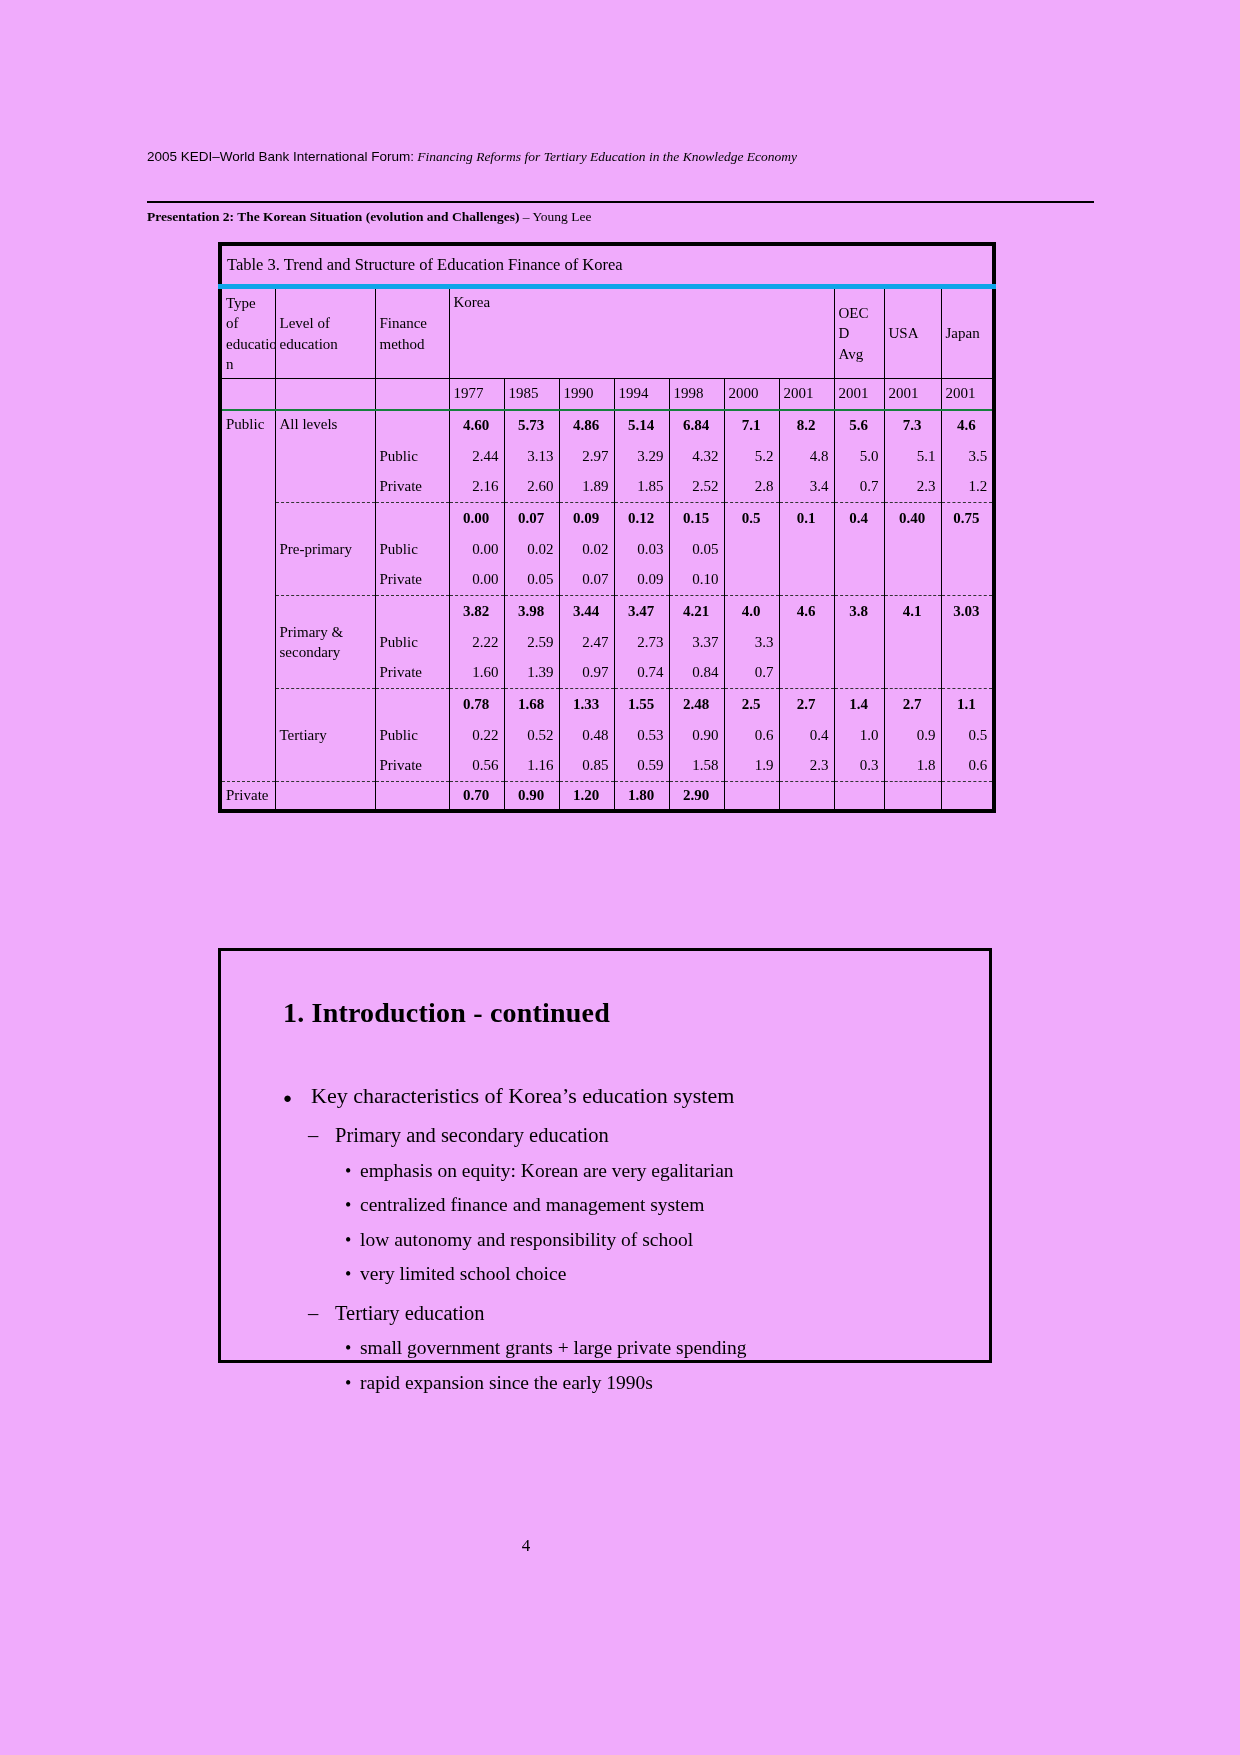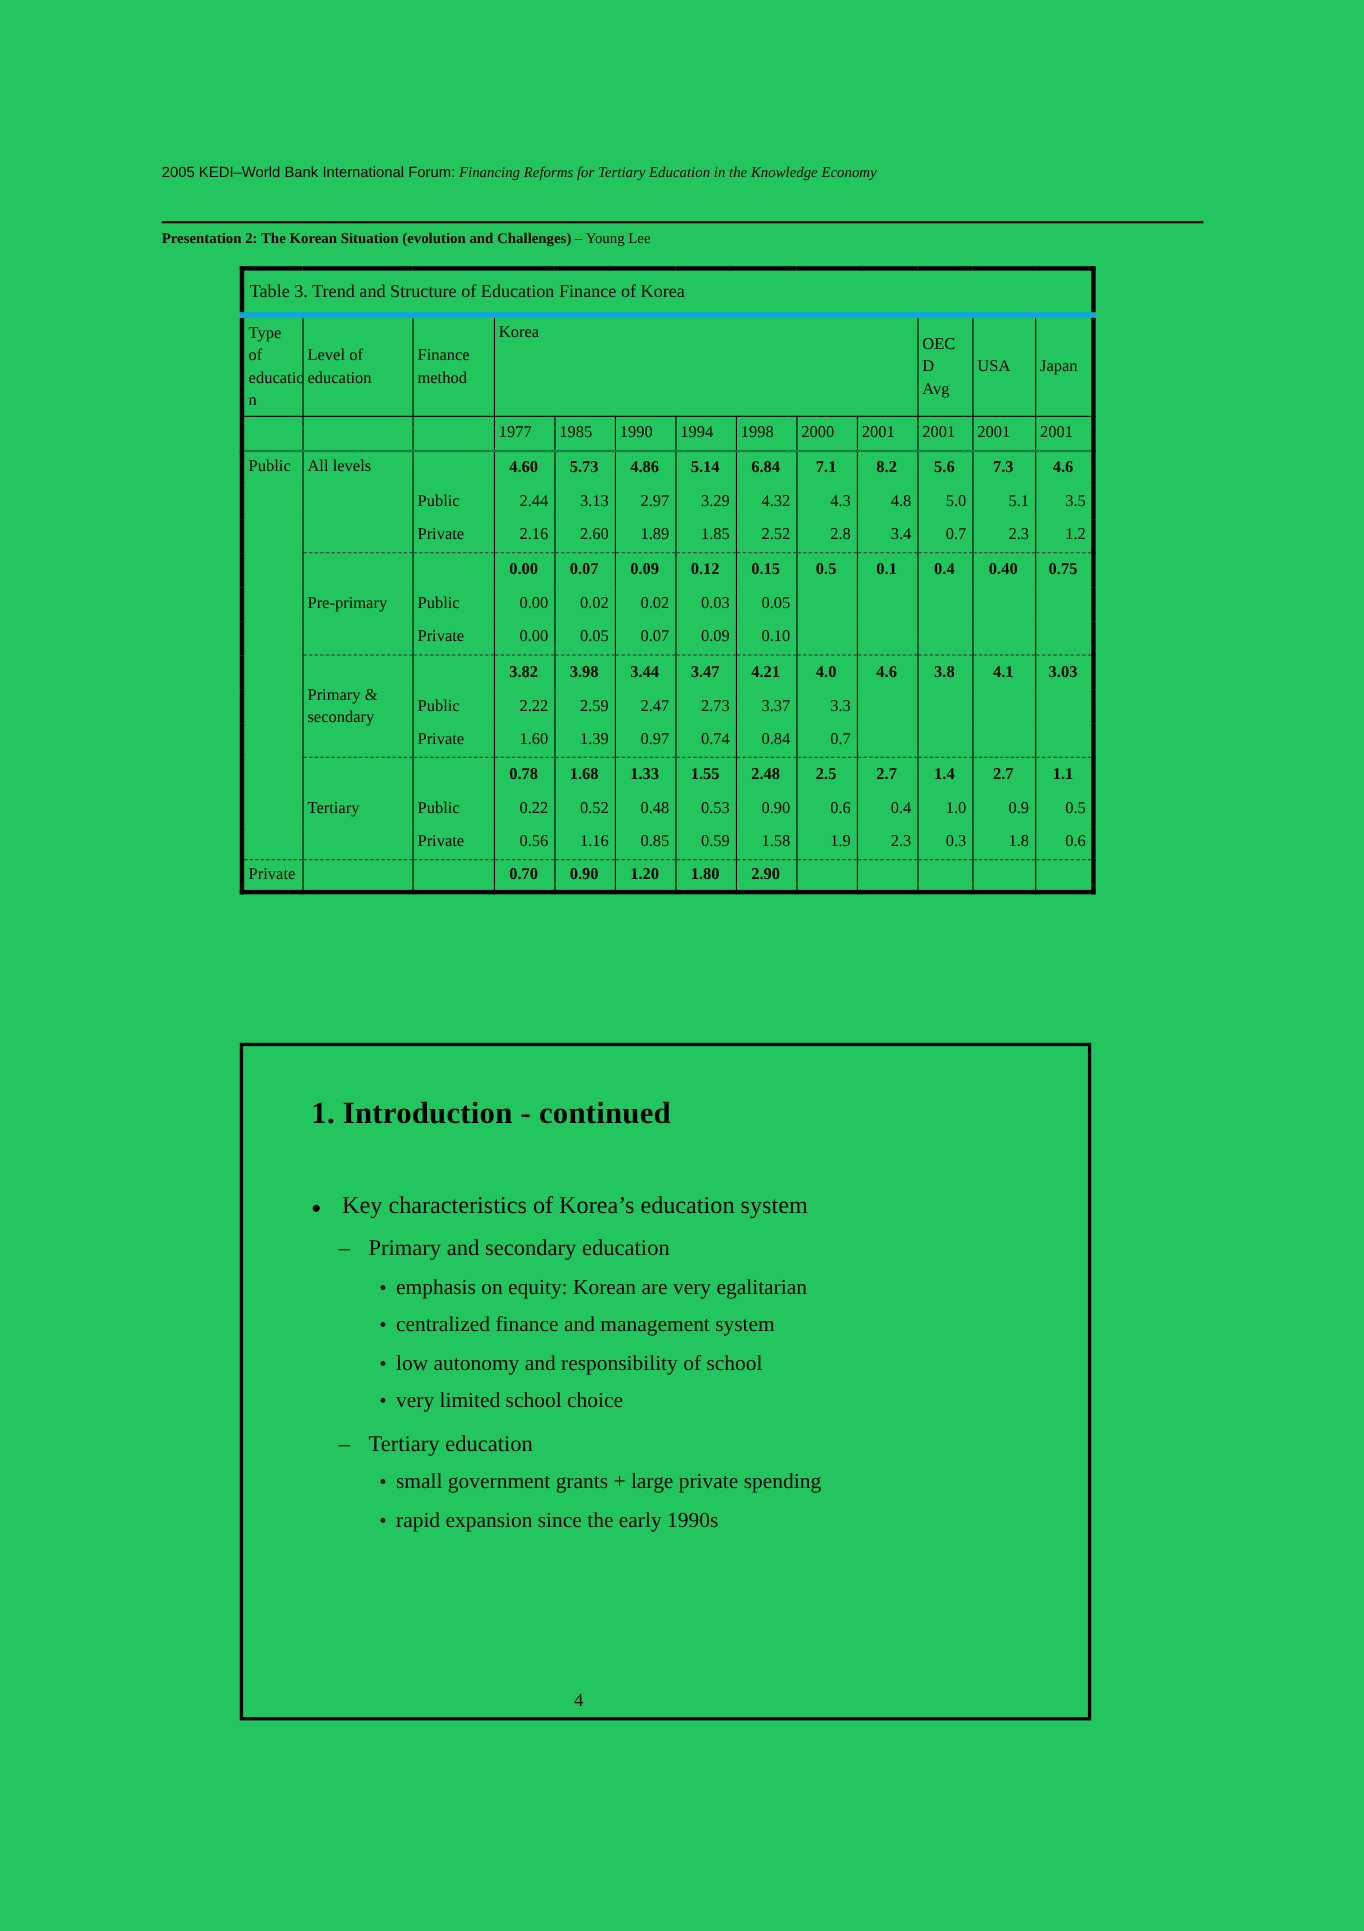--- a/index.html
+++ b/index.html
@@ -1,17 +1,17 @@
 <!DOCTYPE html>
 <html><head>
 <meta charset="utf-8">
 <style>
   *{margin:0;padding:0;box-sizing:border-box}
   html,body{background:#e8e8e8}
-  .page{position:relative;width:1240px;height:1755px;background:#22c55e;margin:0 auto;
+  .page{position:relative;width:1240px;height:1755px;background:#f0abfc;margin:0 auto;
         font-family:"Liberation Serif","DejaVu Serif",serif;color:#000;overflow:hidden}
 
   
   .hdr1{position:absolute;left:147px;top:149px;width:950px;font-size:13.5px;
         font-family:"Liberation Sans","DejaVu Sans",sans-serif;white-space:nowrap}
   .hdr1 .it{font-family:"Liberation Serif","DejaVu Serif",serif;font-style:italic;font-size:13.5px}
   .rule{position:absolute;left:147px;top:201px;width:947px;border-top:2px solid #000}
   .hdr2{position:absolute;left:147px;top:209px;width:947px;font-size:13.5px;white-space:nowrap}
   .hdr2 .b{font-weight:bold}
 
@@ -25,21 +25,21 @@
   .t3 tr.hy td{border-bottom:2px solid #15803d;height:30px}
   .t3 tbody tr{height:31px}
   .t3 tbody tr.last{height:29px}
   .ph{white-space:pre-line;line-height:1.35}
   .t3 .n{text-align:right;padding-right:5px}
   .t3 .nb{text-align:center;padding-right:5px;font-weight:bold}
   .t3 .top{vertical-align:top;padding-top:5px}
   .db{border-bottom:1px dashed #333 !important}
 
   
-  .slide{position:absolute;left:218px;top:948px;width:774px;height:616px;border:3px solid #000}
+  .slide{position:absolute;left:218px;top:948px;width:774px;height:415px;border:3px solid #000}
   .slide .head{margin:46px 0 0 62px;font-size:28px;font-weight:bold;letter-spacing:.2px}
   .list{margin-top:54px}
   .row{display:flex;align-items:baseline;line-height:1.15}
   .l1{font-size:22px;margin:0 0 13px 62px}
   .l2{font-size:20.5px;margin:16px 0 12px 87px}
   .l3{font-size:19.5px;margin:0 0 12px 124px}
   .m1{flex:0 0 28px}
   .m1::before{content:"●";font-size:15px}
   .m2{flex:0 0 27px}
   .m2::before{content:"–"}
@@ -124,21 +124,21 @@
         <td class="nb">7.3</td>
         <td class="nb">4.6</td>
       </tr>
       <tr>
         <td>Public</td>
         <td class="n">2.44</td>
         <td class="n">3.13</td>
         <td class="n">2.97</td>
         <td class="n">3.29</td>
         <td class="n">4.32</td>
-        <td class="n">4.3</td>
+        <td class="n">5.2</td>
         <td class="n">4.8</td>
         <td class="n">5.0</td>
         <td class="n">5.1</td>
         <td class="n">3.5</td>
       </tr>
       <tr>
         <td class="db">Private</td>
         <td class="n db">2.16</td>
         <td class="n db">2.60</td>
         <td class="n db">1.89</td>

